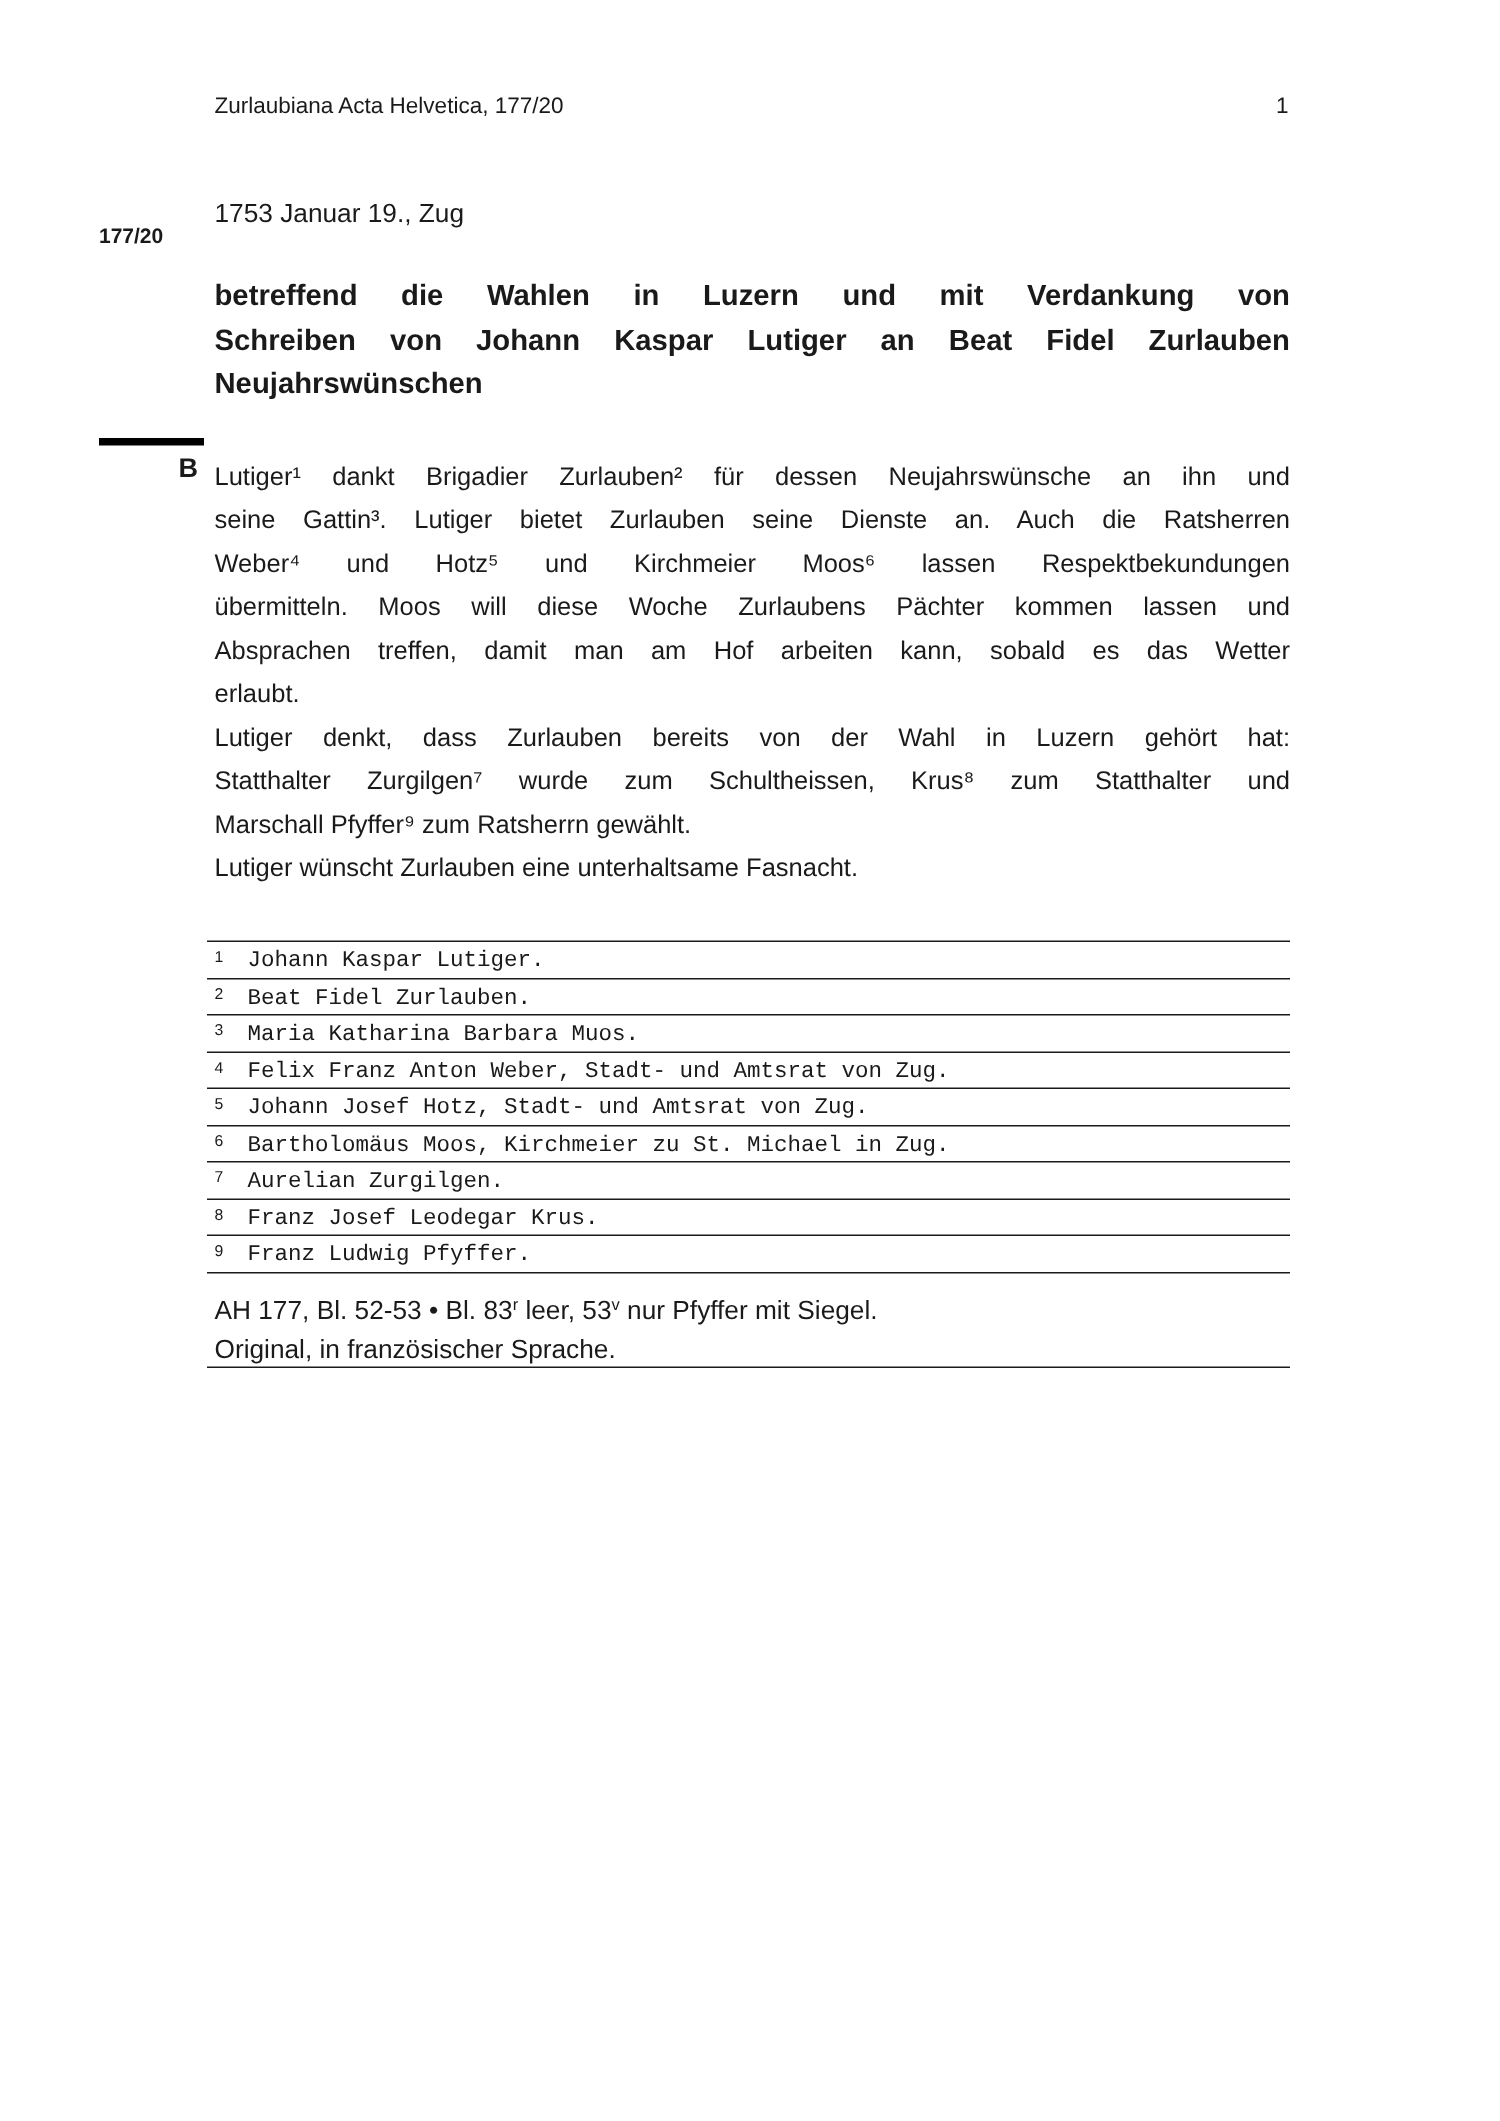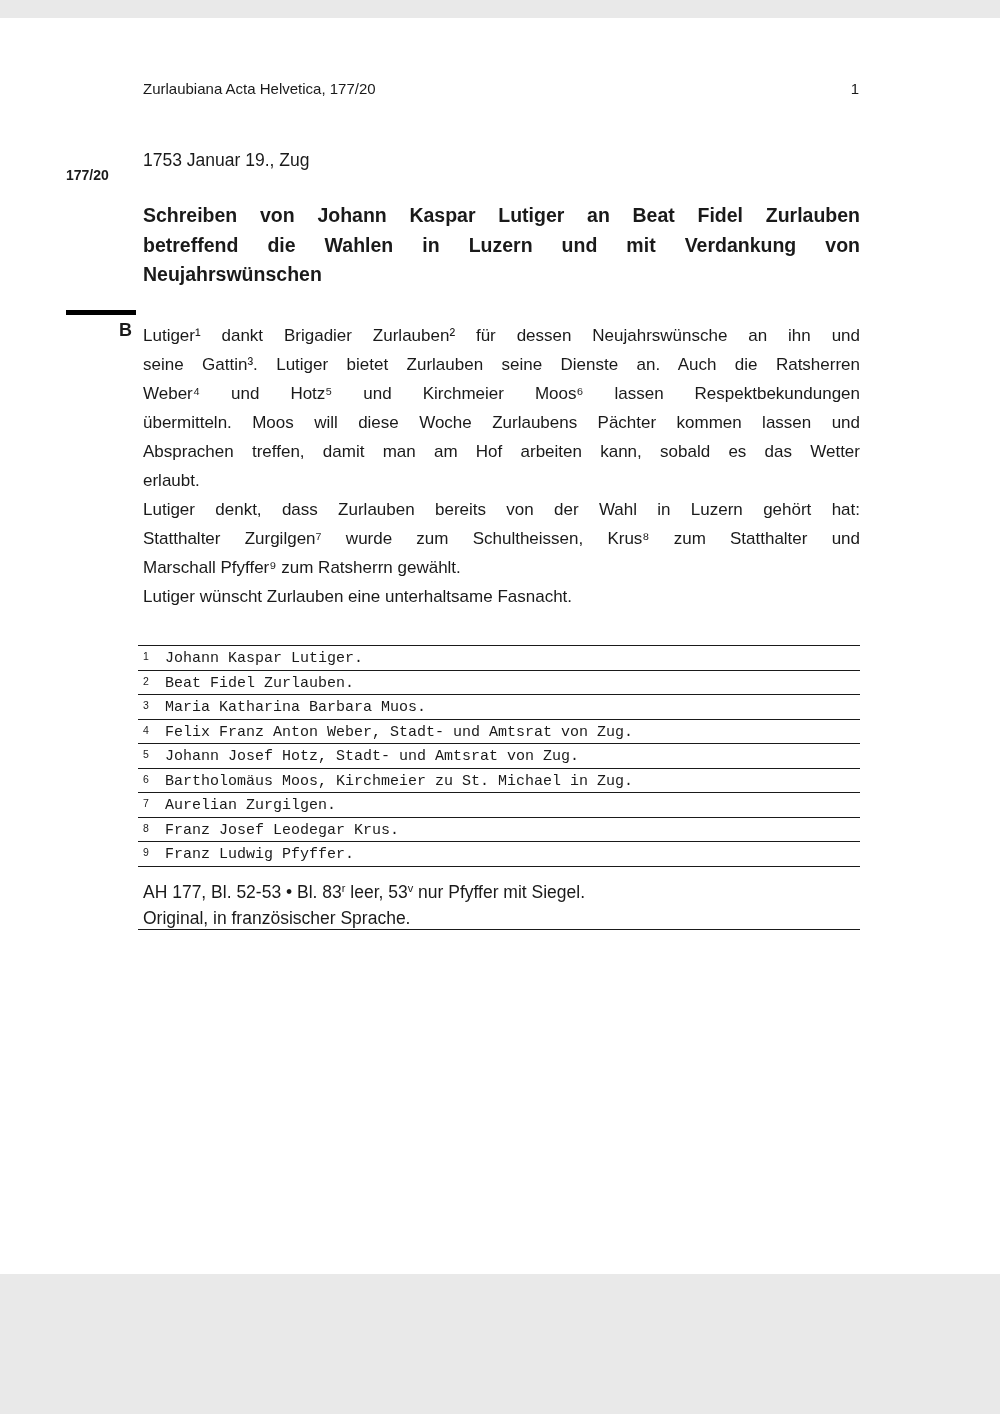--- a/index.html
+++ b/index.html
@@ -4,22 +4,22 @@
 <style>
   * { margin: 0; padding: 0; box-sizing: border-box; }
   html, body { background: #e9e9e9; }
   body {
     font-family: "Liberation Sans", "DejaVu Sans", sans-serif;
     color: var(--text, #1a1a1a);
   }
   .page {
     position: relative;
     width: 1000px;
-    height: 1256px;
-    margin: 18px auto;
+    height: 1414px;
+    margin: 0 auto;
     background: var(--background, #ffffff);
     overflow: hidden;
   }
   .running-header {
     position: absolute;
     left: 143px; top: 62px; width: 716px;
     display: flex; justify-content: space-between;
     font-size: 15px;
   }
   .entry-number {
@@ -93,22 +93,22 @@
   <header class="running-header">
     <span class="rh-title">Zurlaubiana Acta Helvetica, 177/20</span>
     <span class="rh-page">1</span>
   </header>
 
   <div class="entry-number">177/20</div>
   <div class="dateline">1753 Januar 19., Zug</div>
 
   <div class="title">
 
-  <div class="tline">Schreiben von Johann Kaspar Lutiger an Beat Fidel Zurlauben</div>
-      <div class="tline">betreffend die Wahlen in Luzern und mit Verdankung von</div>
+  <div class="tline">betreffend die Wahlen in Luzern und mit Verdankung von</div>
+      <div class="tline">Schreiben von Johann Kaspar Lutiger an Beat Fidel Zurlauben</div>
       <div class="tline">Neujahrswünschen</div>
     </div>
 
   <div class="section-bar"></div>
   <div class="section-marker">B</div>
 
   <div class="body">
     <div class="para">
 
     <div class="bline">Lutiger¹ dankt Brigadier Zurlauben² für dessen Neujahrswünsche an ihn und</div>

